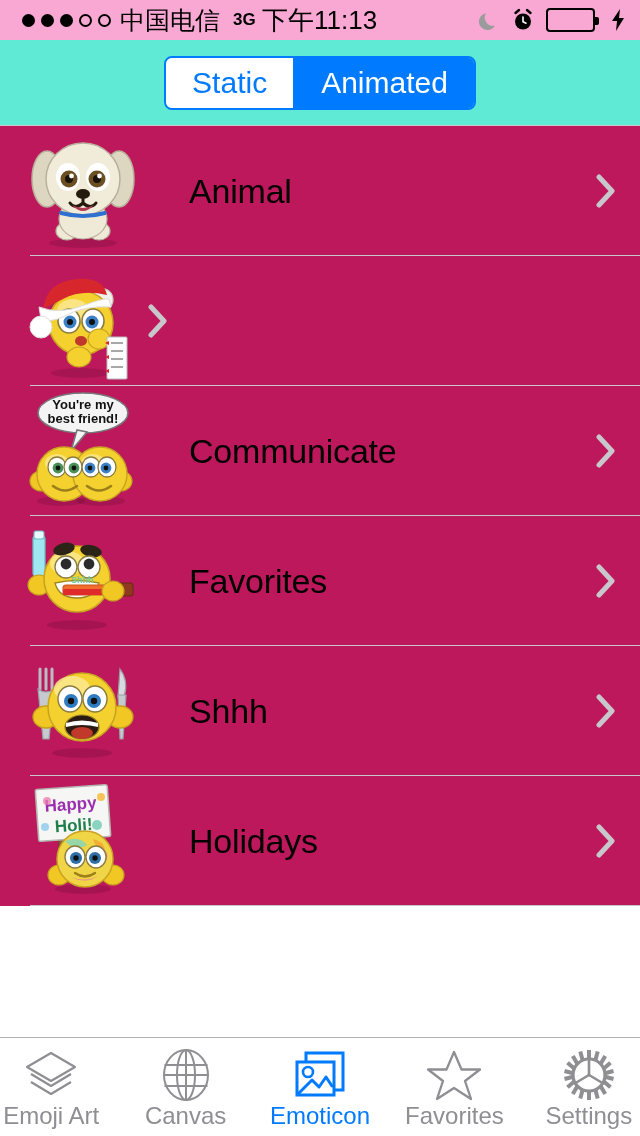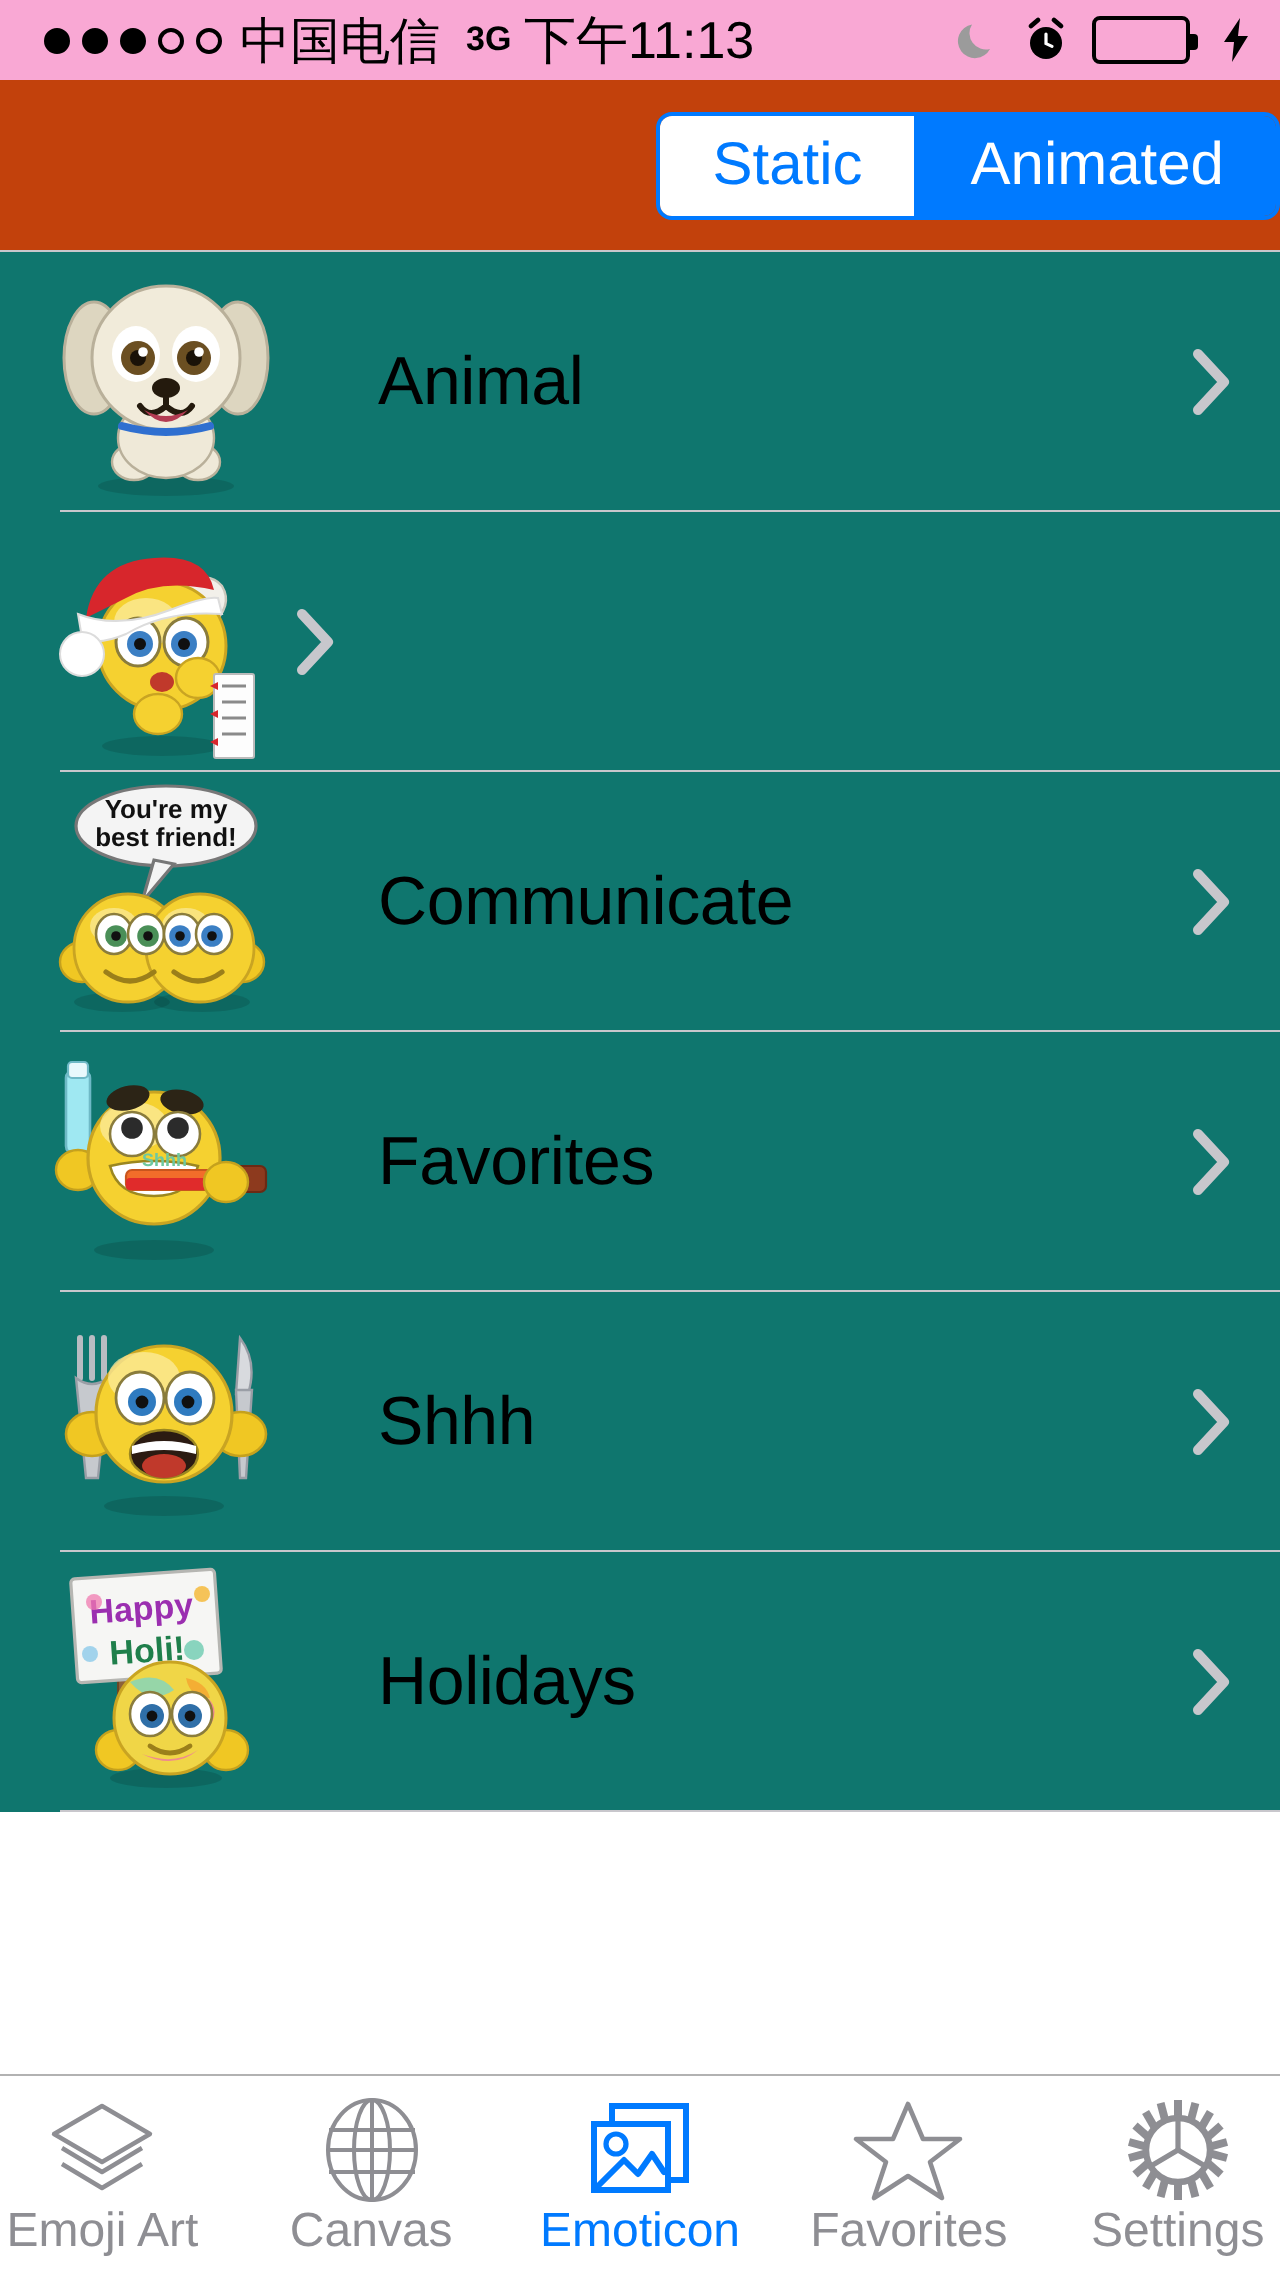--- a/index.html
+++ b/index.html
@@ -85,24 +85,24 @@
     border-radius: 1px;
   }
   .bolt { width: 16px; height: 24px; margin-left: 4px; }
 
   
   .seg-header {
     position: absolute;
     top: 40px; left: 0;
     width: 640px;
     height: 85px;
-    background: #c2410c;
-    display: flex;
-    align-items: center;
-    justify-content: flex-end;
+    background: #5eead4;
+    display: flex;
+    align-items: center;
+    justify-content: center;
   }
   .segmented {
     display: flex;
     border: 2px solid #007aff;
     border-radius: 8px;
     overflow: hidden;
     height: 54px;
     box-sizing: border-box;
   }
   .seg {
@@ -131,21 +131,21 @@
     background: #ffffff;
     border-top: 1px solid #c8c7cc;
     box-sizing: border-box;
     overflow: hidden;
   }
   .row {
     position: relative;
     height: 130px;
     display: flex;
     align-items: center;
-    background: #0f766e;
+    background: #be185d;
     cursor: pointer;
   }
   .row::after {
     content: "";
     position: absolute;
     left: 30px; right: 0; bottom: 0;
     height: 1px;
     background: #c8c7cc;
   }
   .row-thumb {

